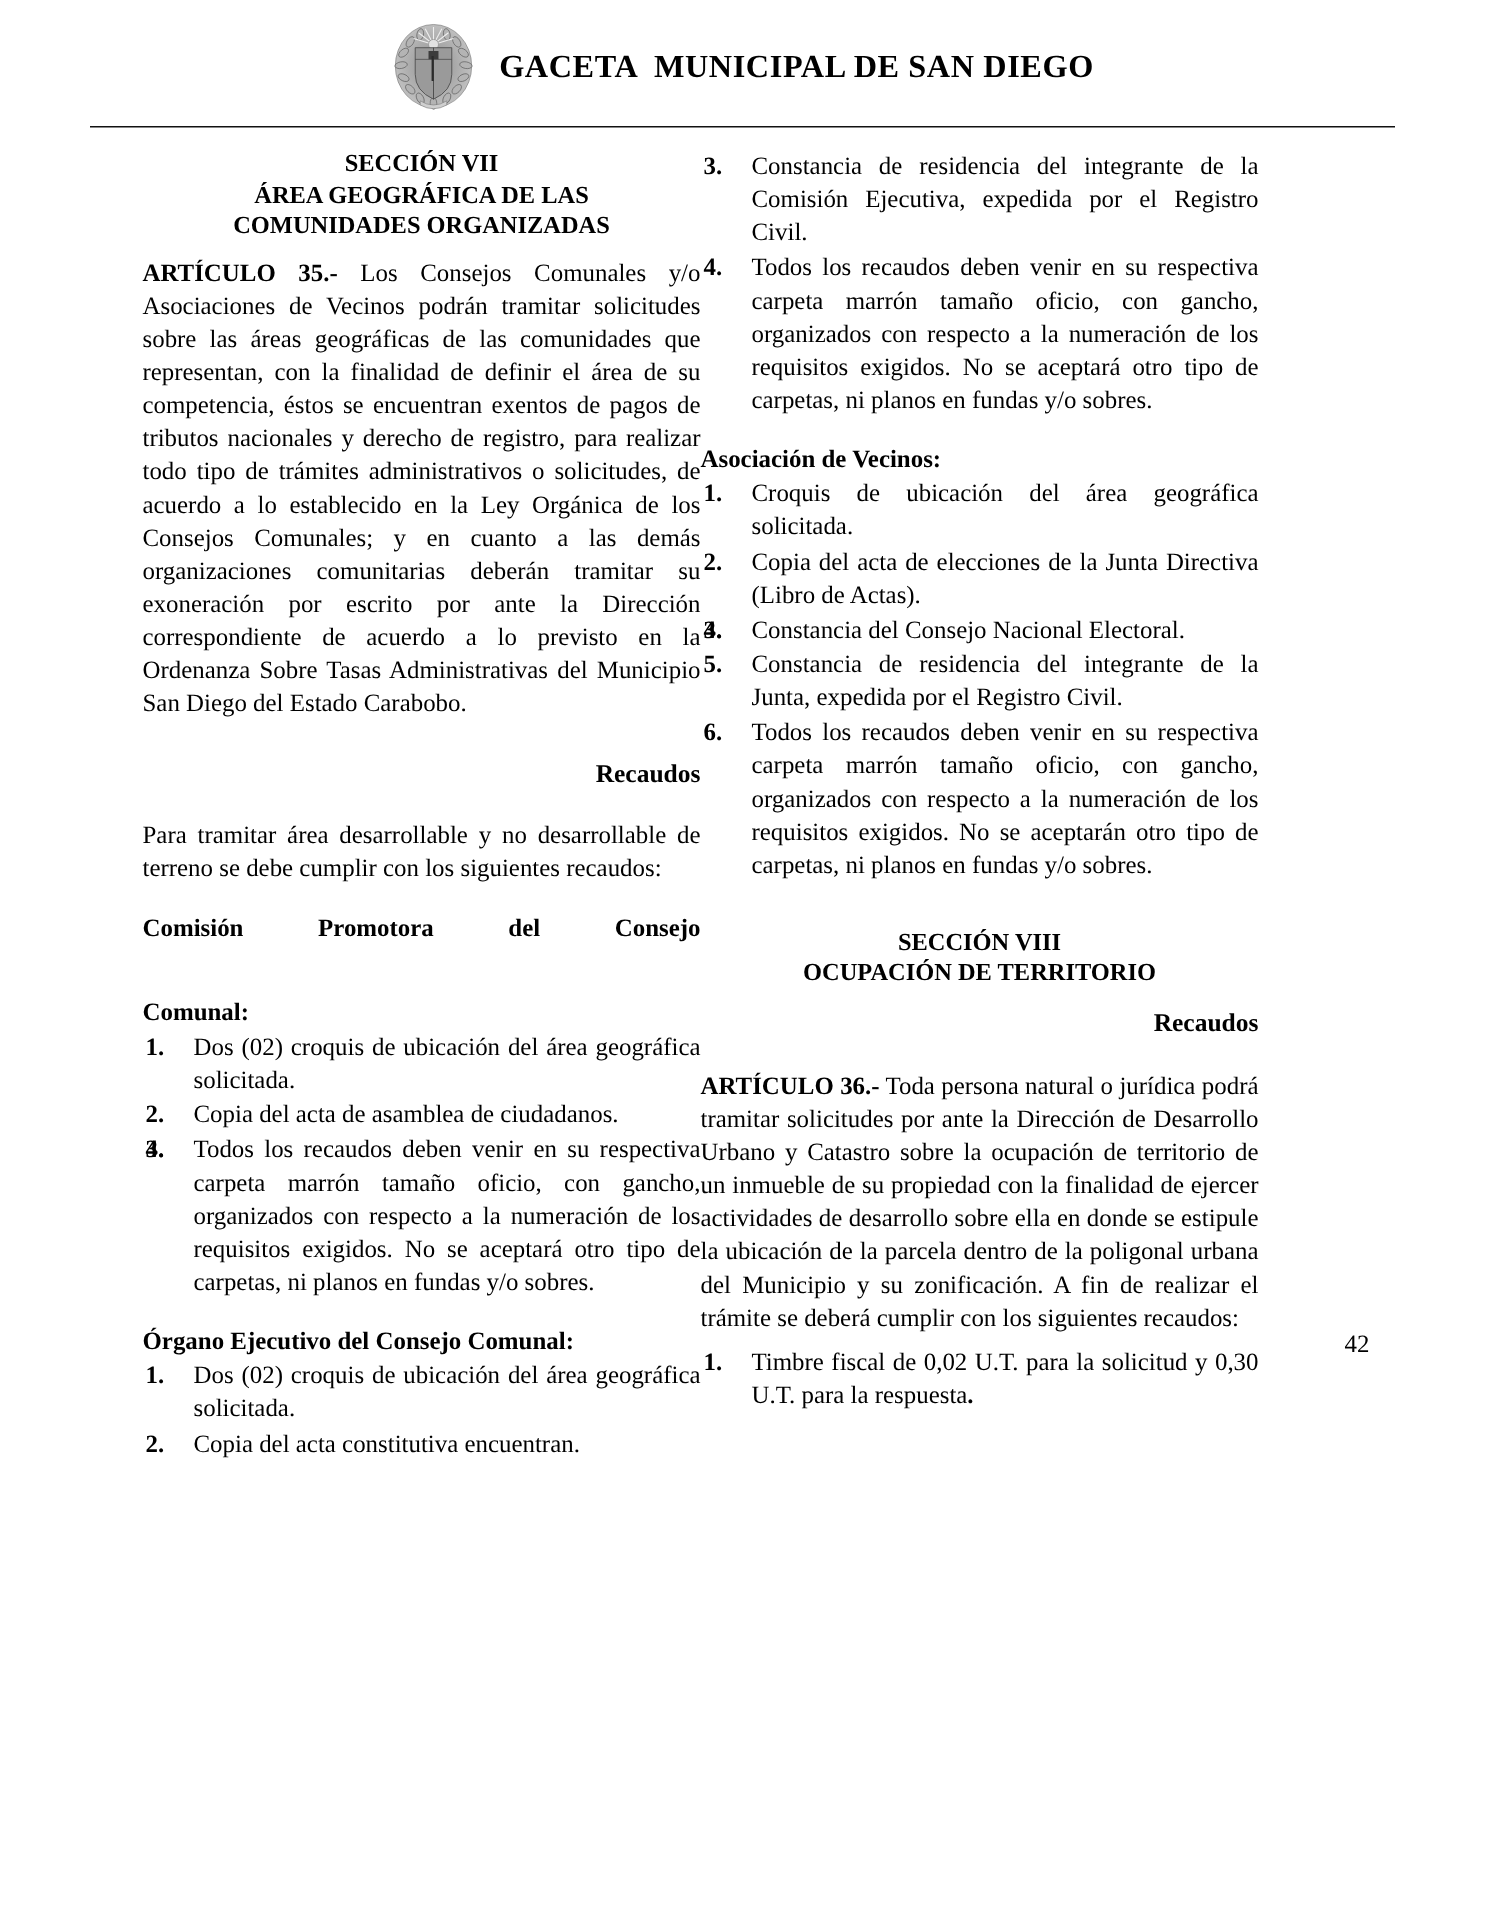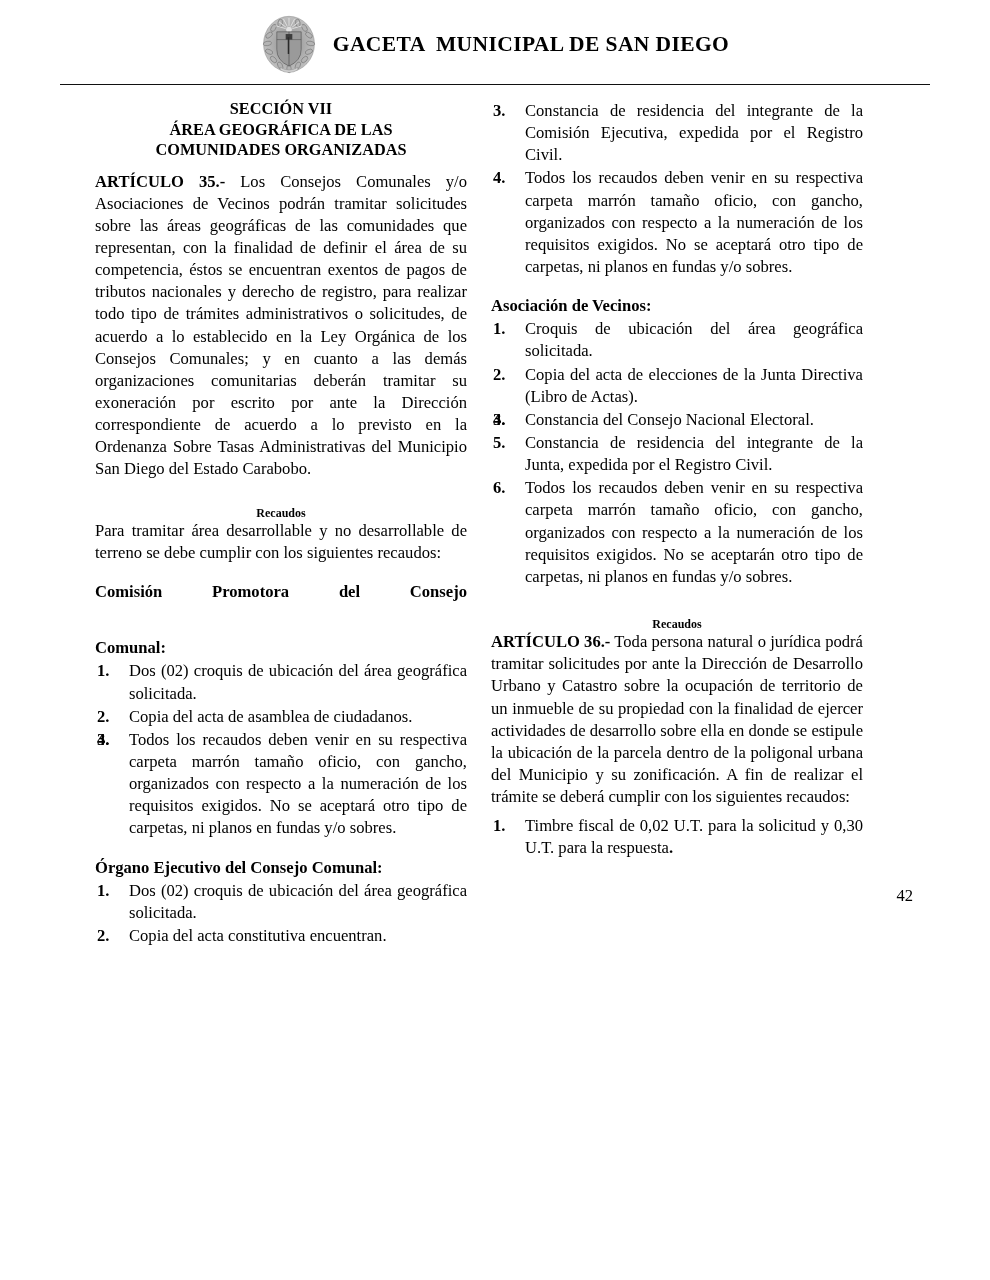--- a/index.html
+++ b/index.html
@@ -45,21 +45,20 @@
   .rule {
     margin: 6px 60px 0 60px;
     border: 0;
     border-top: 1.6px solid #111;
     height: 0;
   }
 
   
   .columns {
     display: flex;
-    gap: 24px;
     padding: 14px 60px 0 95px;
   }
   .col {
     width: 372px;
     flex: 0 0 372px;
   }
   .col-right { width: 372px; flex: 0 0 372px; }
 
   .section-head {
     text-align: center;
@@ -71,27 +70,27 @@
   .section-head.spaced { margin-top: 30px; }
 
   p.body {
     font-size: 16.6px;
     line-height: 1.335;
     text-align: justify;
     text-justify: inter-word;
     margin: 10px 0 0 0;
     hyphens: none;
   }
-  p.body.tight { margin-top: 0; }
+  p.body.tight { margin-top: 21px; }
   p.body .lead { font-weight: bold; }
 
   .recaudos {
-    font-size: 12px;
-    font-weight: bold;
-    text-align: center;
+    font-size: 17px;
+    font-weight: bold;
+    text-align: right;
     margin: 14px 0 0 0;
     line-height: 1.1;
   }
   .recaudos.pulled { margin-top: 26px; }
 
   h3.subhead {
     font-size: 16.6px;
     font-weight: bold;
     line-height: 1.335;
     margin: 17px 0 0 0;
@@ -242,20 +241,22 @@
       <ol class="reqs">
         <li><span class="num">1.</span><span>Croquis de ubicación del área geográfica solicitada.</span></li>
         <li><span class="num">2.</span><span>Copia del acta de elecciones de la Junta Directiva (Libro de Actas).</span></li>
         <li><span class="num">3.</span></li>
         <li><span class="num">4.</span><span>Constancia del Consejo Nacional Electoral.</span></li>
         <li><span class="num">5.</span><span>Constancia de residencia del integrante de la Junta, expedida por el Registro Civil.</span></li>
         <li><span class="num">6.</span><span>Todos los recaudos deben venir en su respectiva carpeta marrón tamaño oficio, con gancho, organizados con respecto a la numeración de los requisitos exigidos. No se aceptarán otro tipo de carpetas, ni planos en fundas y/o sobres.</span></li>
       </ol>
 
       <div class="section-head spaced">
+        <div>SECCIÓN VIII</div>
+        <div>OCUPACIÓN DE TERRITORIO</div>
       </div>
 
       <p class="recaudos">Recaudos</p>
 
       <p class="body tight"><span class="lead">ARTÍCULO 36.-</span><span> Toda persona natural o jurídica podrá tramitar solicitudes por ante la Dirección de Desarrollo Urbano y Catastro sobre la ocupación de territorio de un inmueble de su propiedad con la finalidad de ejercer actividades de desarrollo sobre ella en donde se estipule la ubicación de la parcela dentro de la poligonal urbana del Municipio y su zonificación. A fin de realizar el trámite se deberá cumplir con los siguientes recaudos:</span></p>
 
       <ol class="reqs gap">
         <li><span class="num">1.</span><span>Timbre fiscal de 0,02 U.T. para la solicitud y 0,30 U.T. para la respuesta</span><span class="strongdot">.</span></li>
       </ol>
 

